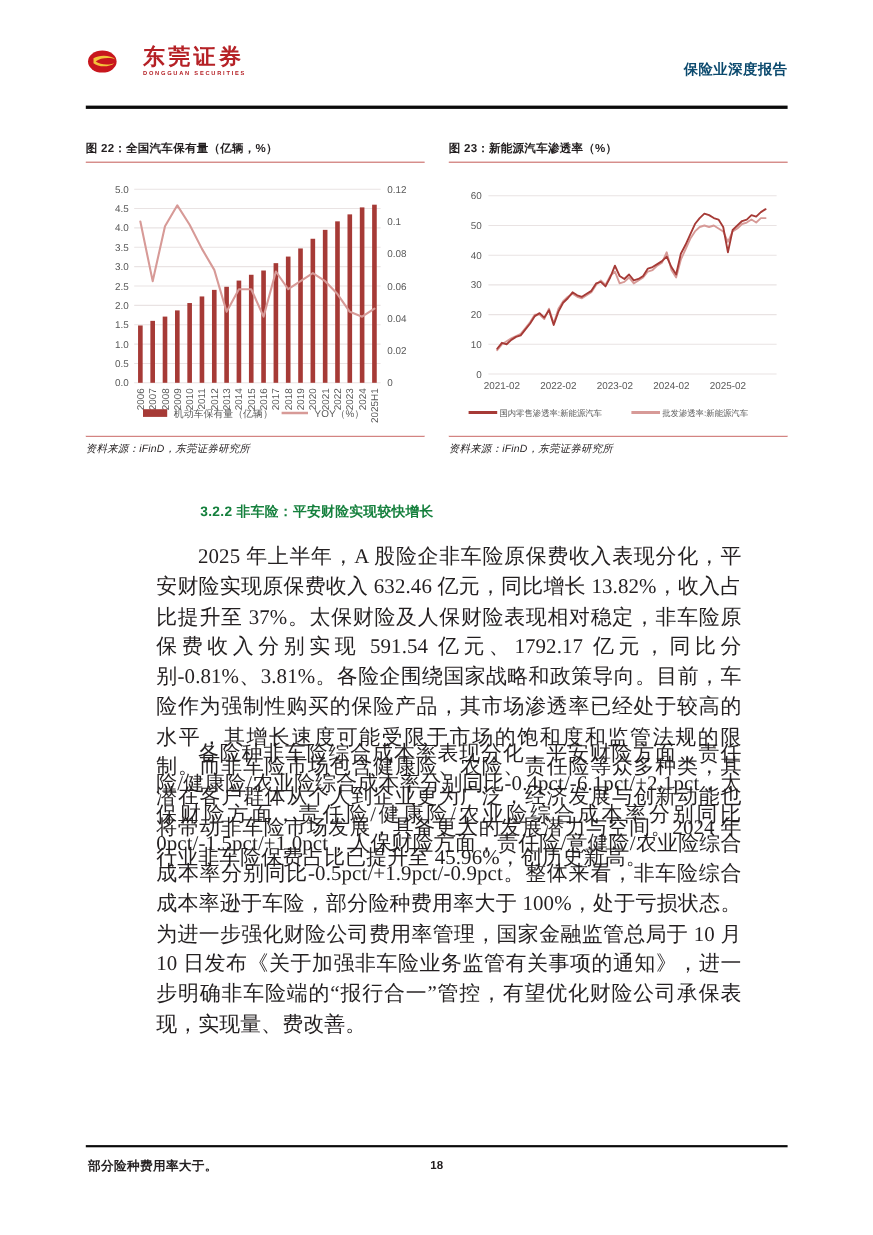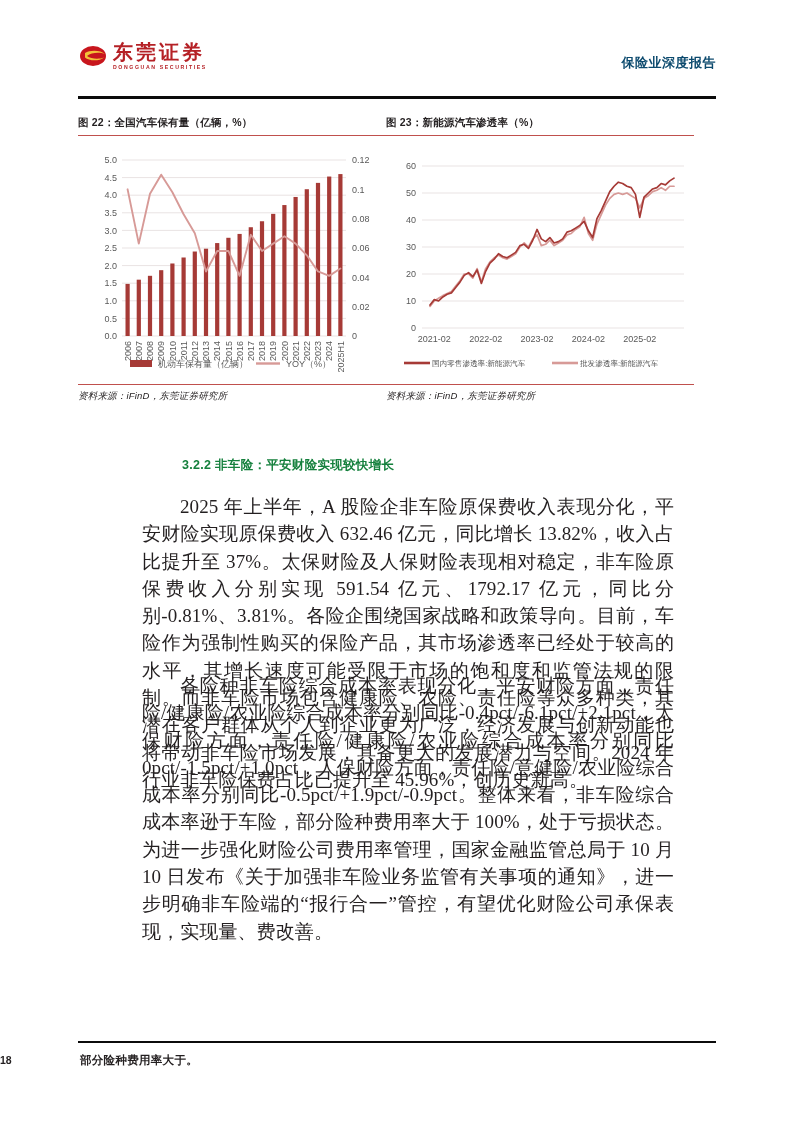--- a/index.html
+++ b/index.html
@@ -18,21 +18,21 @@
     inset: 0;
   }
 
   
   .header {
     position: absolute;
     left: 78px; top: 38px; width: 638px; height: 54px;
   }
   .logo-wrap {
     position: absolute; left: 0; top: 4px;
-    display: flex; align-items: center; gap: 3px;
+    display: flex; align-items: center; gap: 20px;
   }
   .logo-mark {
     width: 32px; height: 24px;
     position: relative;
   }
   .logo-text-cn {
     font-family: "Liberation Serif", serif;
     font-size: 20px; font-weight: 700;
     color: #b52126;
     letter-spacing: 3px;
@@ -55,22 +55,22 @@
   }
   .header-rule {
     position: absolute;
     left: 78px; top: 96px; width: 638px; height: 2.6px;
     background: #0b0b0b;
   }
 
   
   .figures {
     position: absolute;
-    left: 78px; top: 116px; width: 638px;
-    display: flex; 
+    left: 78px; top: 128px; width: 638px;
+    display: flex; justify-content: space-between;
   }
   .fig-box { width: 308px; }
   .fig-caption {
     font-family: "Liberation Sans", sans-serif;
     font-size: 10.5px; font-weight: 700;
     color: #231f20;
     padding-bottom: 5px;
     letter-spacing: 0.2px;
   }
   .fig-rule { height: 1px; background: #c0504d; }
@@ -127,21 +127,21 @@
     position: absolute;
     left: 80px; top: 1053px;
     font-family: "Liberation Sans", sans-serif;
     font-size: 11.5px; font-weight: 700;
     color: #231f20;
     letter-spacing: 0.3px;
   }
   .footer-page {
     position: absolute;
     left: 0; top: 1054px; width: 794px;
-    text-align: left;
+    text-align: center;
     font-family: "Liberation Sans", sans-serif;
     font-size: 10.5px; font-weight: 700;
     color: #231f20;
   }
 
   .tick-label {
     font-family: "Liberation Sans", sans-serif;
     font-size: 9px;
     fill: #595959;
   }

